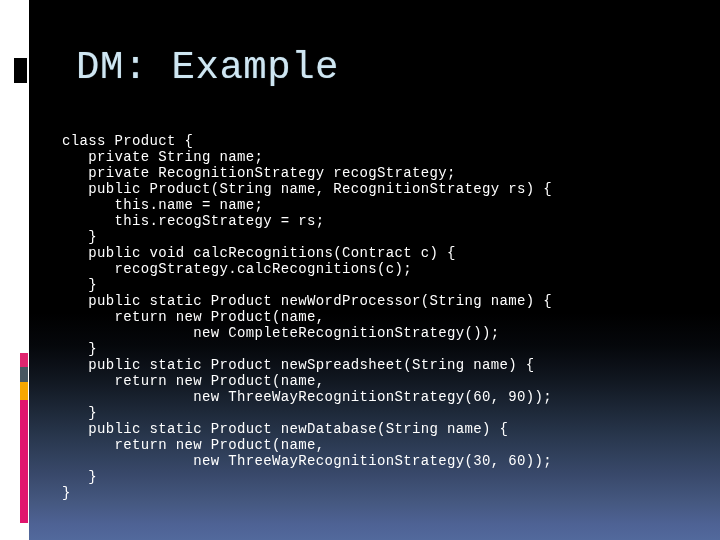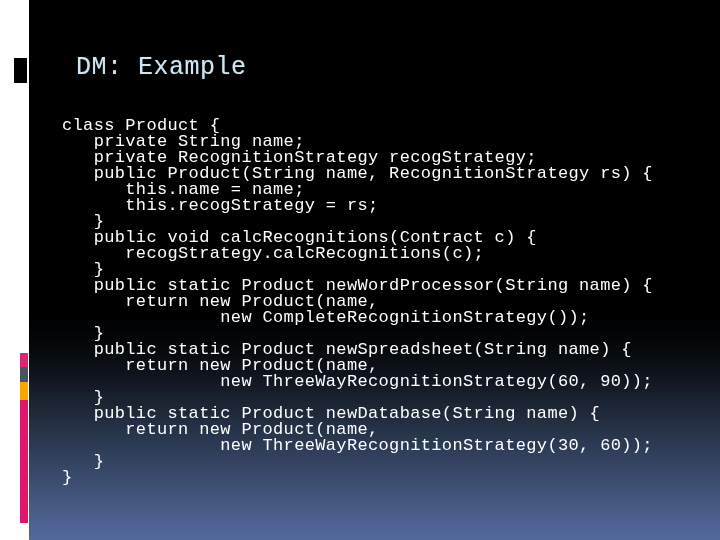--- a/index.html
+++ b/index.html
@@ -72,36 +72,36 @@
   .seg-slate      { height: 15px; background: #475761; }
   .seg-amber      { height: 18px; background: #f7a700; }
   .seg-magenta    { height: 123px; background: #e0156e; }
 
   
   .slide-title {
     position: absolute;
     left: 76px;
     top: 47px;
     font-family: "Liberation Mono", "DejaVu Sans Mono", monospace;
-    font-size: 25px;
+    font-size: 39px;
     line-height: 42px;
     letter-spacing: 0.5px;
     color: #cfe6f2;
     white-space: pre;
     text-shadow: 0 0 1px rgba(180,220,240,0.45);
     text-align: center;
   }
 
   
   .code-block {
     position: absolute;
     left: 62px;
-    top: 118px;
+    top: 133px;
     font-family: "Liberation Mono", "DejaVu Sans Mono", monospace;
-    font-size: 17px;
+    font-size: 14px;
     line-height: 16px;
     color: #ffffff;
     white-space: pre;
     letter-spacing: 0.35px;
   }
   .code-line {
     white-space: pre;
     min-height: 16px;
   }
 </style>

